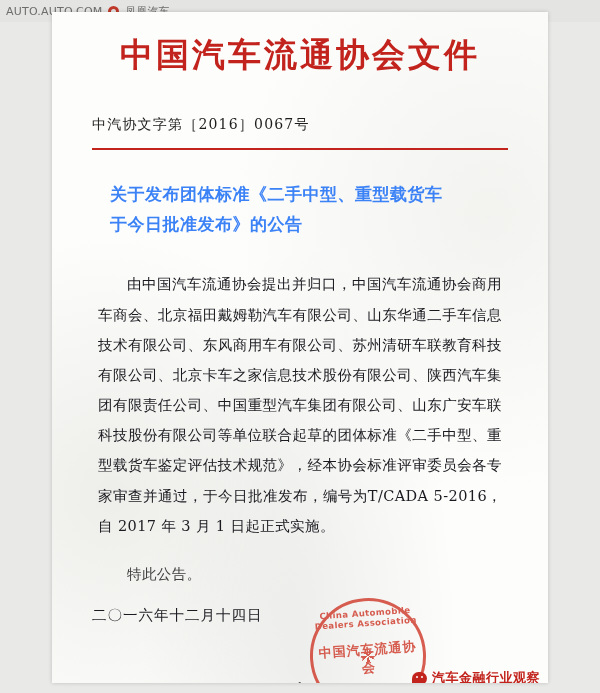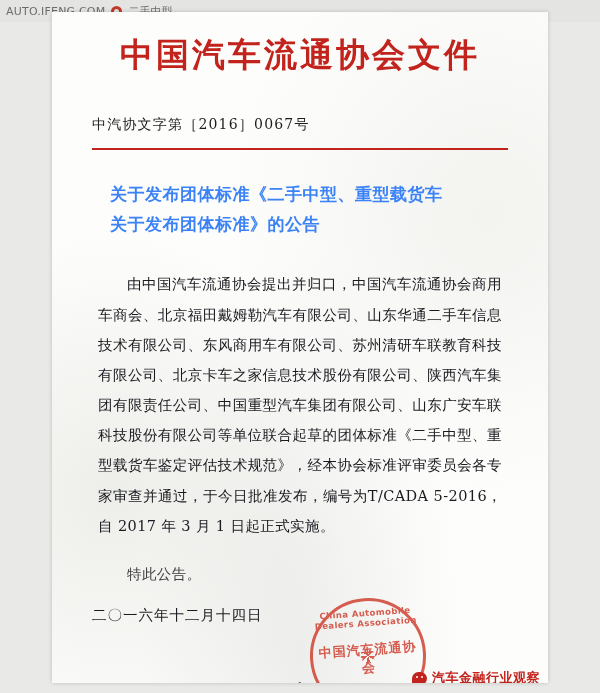--- a/index.html
+++ b/index.html
@@ -237,37 +237,37 @@
     border-radius: 50%;
     top: 4px;
   }
   .wechat-icon::before { left: 4px; }
   .wechat-icon::after  { left: 9px; }
 </style>
 </head>
 <body>
 
 <div class="top-bar">
-  <span class="site">AUTO.IFENG.COM</span>
+  <span class="site">AUTO.AUTO.COM</span>
   <span class="phoenix-icon"></span>
-  <span class="brand">二手中型</span>
+  <span class="brand">凤凰汽车</span>
 </div>
 
 <div class="sheet">
   <div class="doc-inner">
 
     <div class="masthead">中国汽车流通协会文件</div>
 
     <div class="doc-number">中汽协文字第［2016］0067号</div>
 
     <div class="red-rule"></div>
 
     <div class="title">
       <div>关于发布团体标准《二手中型、重型载货车</div>
-      <div>关于发布团体标准》的公告</div>
+      <div>于今日批准发布》的公告</div>
     </div>
 
     <div class="body-text">
       <p class="indent">由中国汽车流通协会提出并归口，中国汽车流通协会商用车商会、北京福田戴姆勒汽车有限公司、山东华通二手车信息技术有限公司、东风商用车有限公司、苏州清研车联教育科技有限公司、北京卡车之家信息技术股份有限公司、陕西汽车集团有限责任公司、中国重型汽车集团有限公司、山东广安车联科技股份有限公司等单位联合起草的团体标准《二手中型、重型载货车鉴定评估技术规范》，经本协会标准评审委员会各专家审查并通过，于今日批准发布，编号为T/CADA 5-2016，自 2017 年 3 月 1 日起正式实施。</p>
     </div>
 
     <div class="notice-line">特此公告。</div>
 
     <div class="date-row">二〇一六年十二月十四日</div>
 

